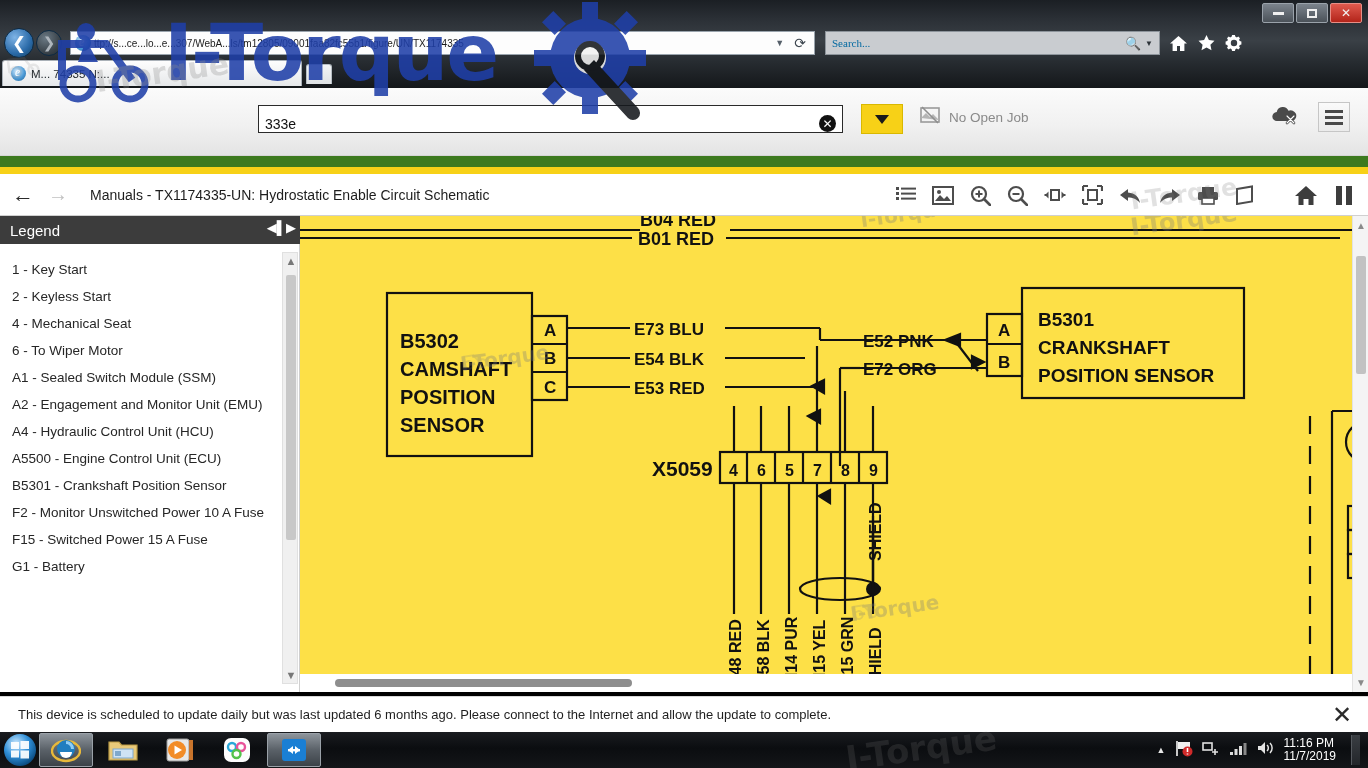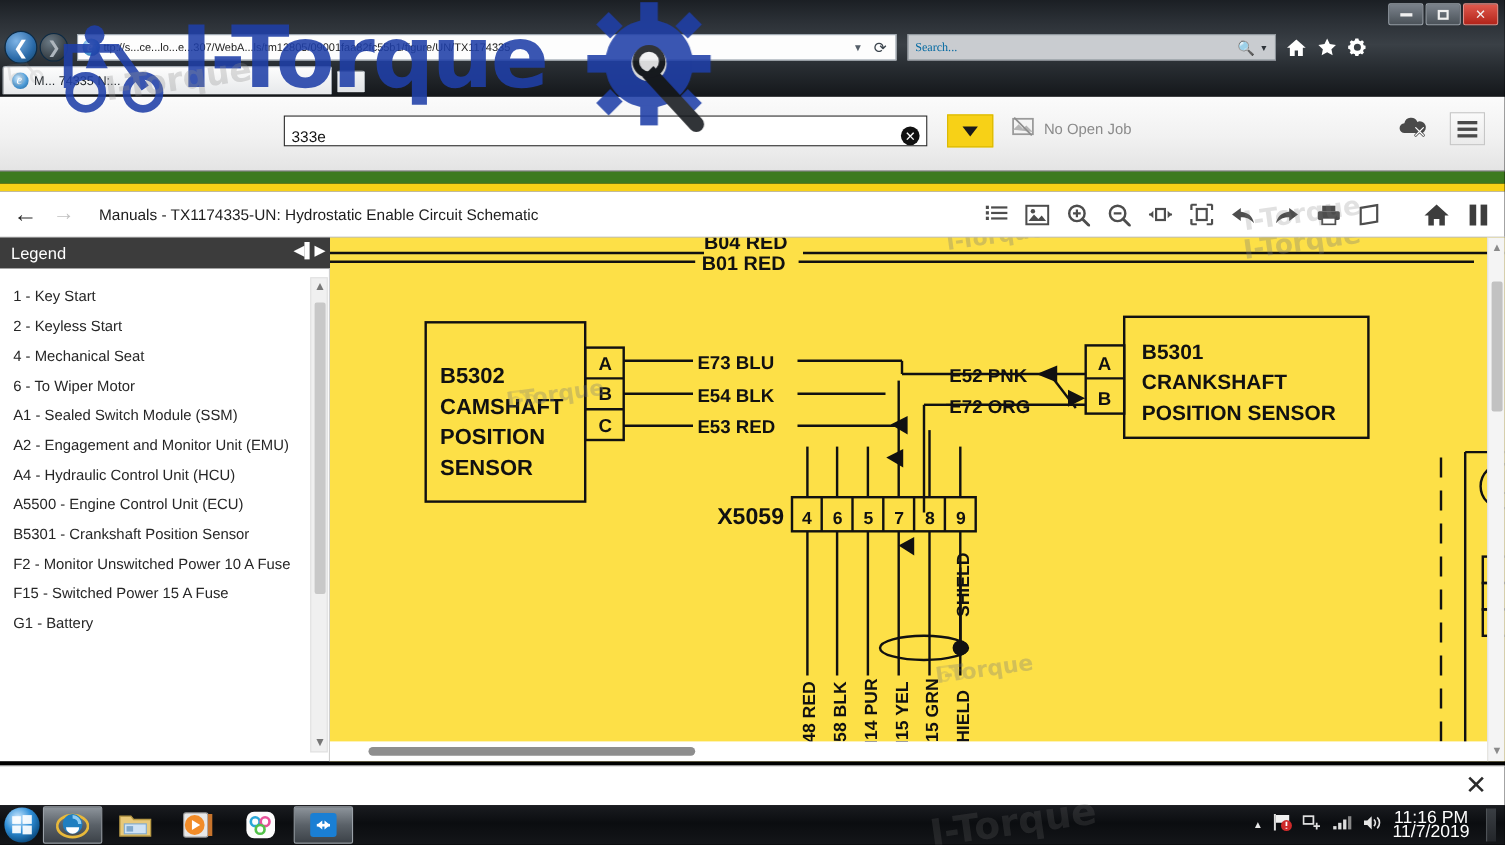--- a/index.html
+++ b/index.html
@@ -166,21 +166,21 @@
   .start-orb {
     width:32px;height:32px;margin-left:4px;border-radius:50%;
     background: radial-gradient(circle at 38% 30%, #cfeaff 0%, #2f8fd8 42%, #0d4f85 75%, #062f52 100%);
     display:flex;align-items:center;justify-content:center;
   }
   .tb-item {
     width:54px;height:34px;margin-left:3px;display:flex;align-items:center;justify-content:center;
   }
   .tb-item.active { background:linear-gradient(180deg,#8d949b 0%,#5a6168 50%,#3c4248 100%); border:1px solid #9aa1a8; border-radius:2px;}
   .tray { position:absolute; right:8px; top:0; height:36px; display:flex; align-items:center; gap:9px; color:#e8e8e8; }
-  .clock { font-size:16px; text-align:center; line-height:13px; color:#fff; }
+  .clock { font-size:12px; line-height:13px; color:#fff; }
   .showdesk { width:9px; height:30px; border-left:1px solid #55595e; margin-left:6px;
     background:linear-gradient(180deg,#3a3e43,#23262a); }
 
   
   .wm { position:absolute; pointer-events:none; font-weight:bold; }
   .wm-big {
     left:52px; top:8px; font-size:78px; color:#1f3fa8; opacity:.88;
     font-family:"DejaVu Sans", sans-serif; letter-spacing:-2px;
   }
   .wm-small { color:#7b7b7b; opacity:.32; font-size:20px; font-family:"DejaVu Sans",sans-serif; }
@@ -551,20 +551,21 @@
     <span class="thumb"></span>
   </div>
 
   <div class="vscroll-right">
     <span class="arw up">▲</span>
     <span class="thumb"></span>
     <span class="arw dn">▼</span>
   </div>
 
   <div class="notify">
+    <span class="notify-text">This device is scheduled to update daily but was last updated 6 months ago. Please connect to the Internet and allow the update to complete.</span>
     <span class="notify-close">✕</span>
   </div>
 
   <div class="taskbar">
     <div class="start-orb">
       <svg width="18" height="18" viewBox="0 0 18 18">
         <rect x="0" y="1" width="8" height="7" fill="#fff" opacity=".92"></rect>
         <rect x="9.5" y="0" width="8.5" height="8" fill="#fff" opacity=".92"></rect>
         <rect x="0" y="9.5" width="8" height="7" fill="#fff" opacity=".92"></rect>
         <rect x="9.5" y="9.5" width="8.5" height="8" fill="#fff" opacity=".92"></rect>

